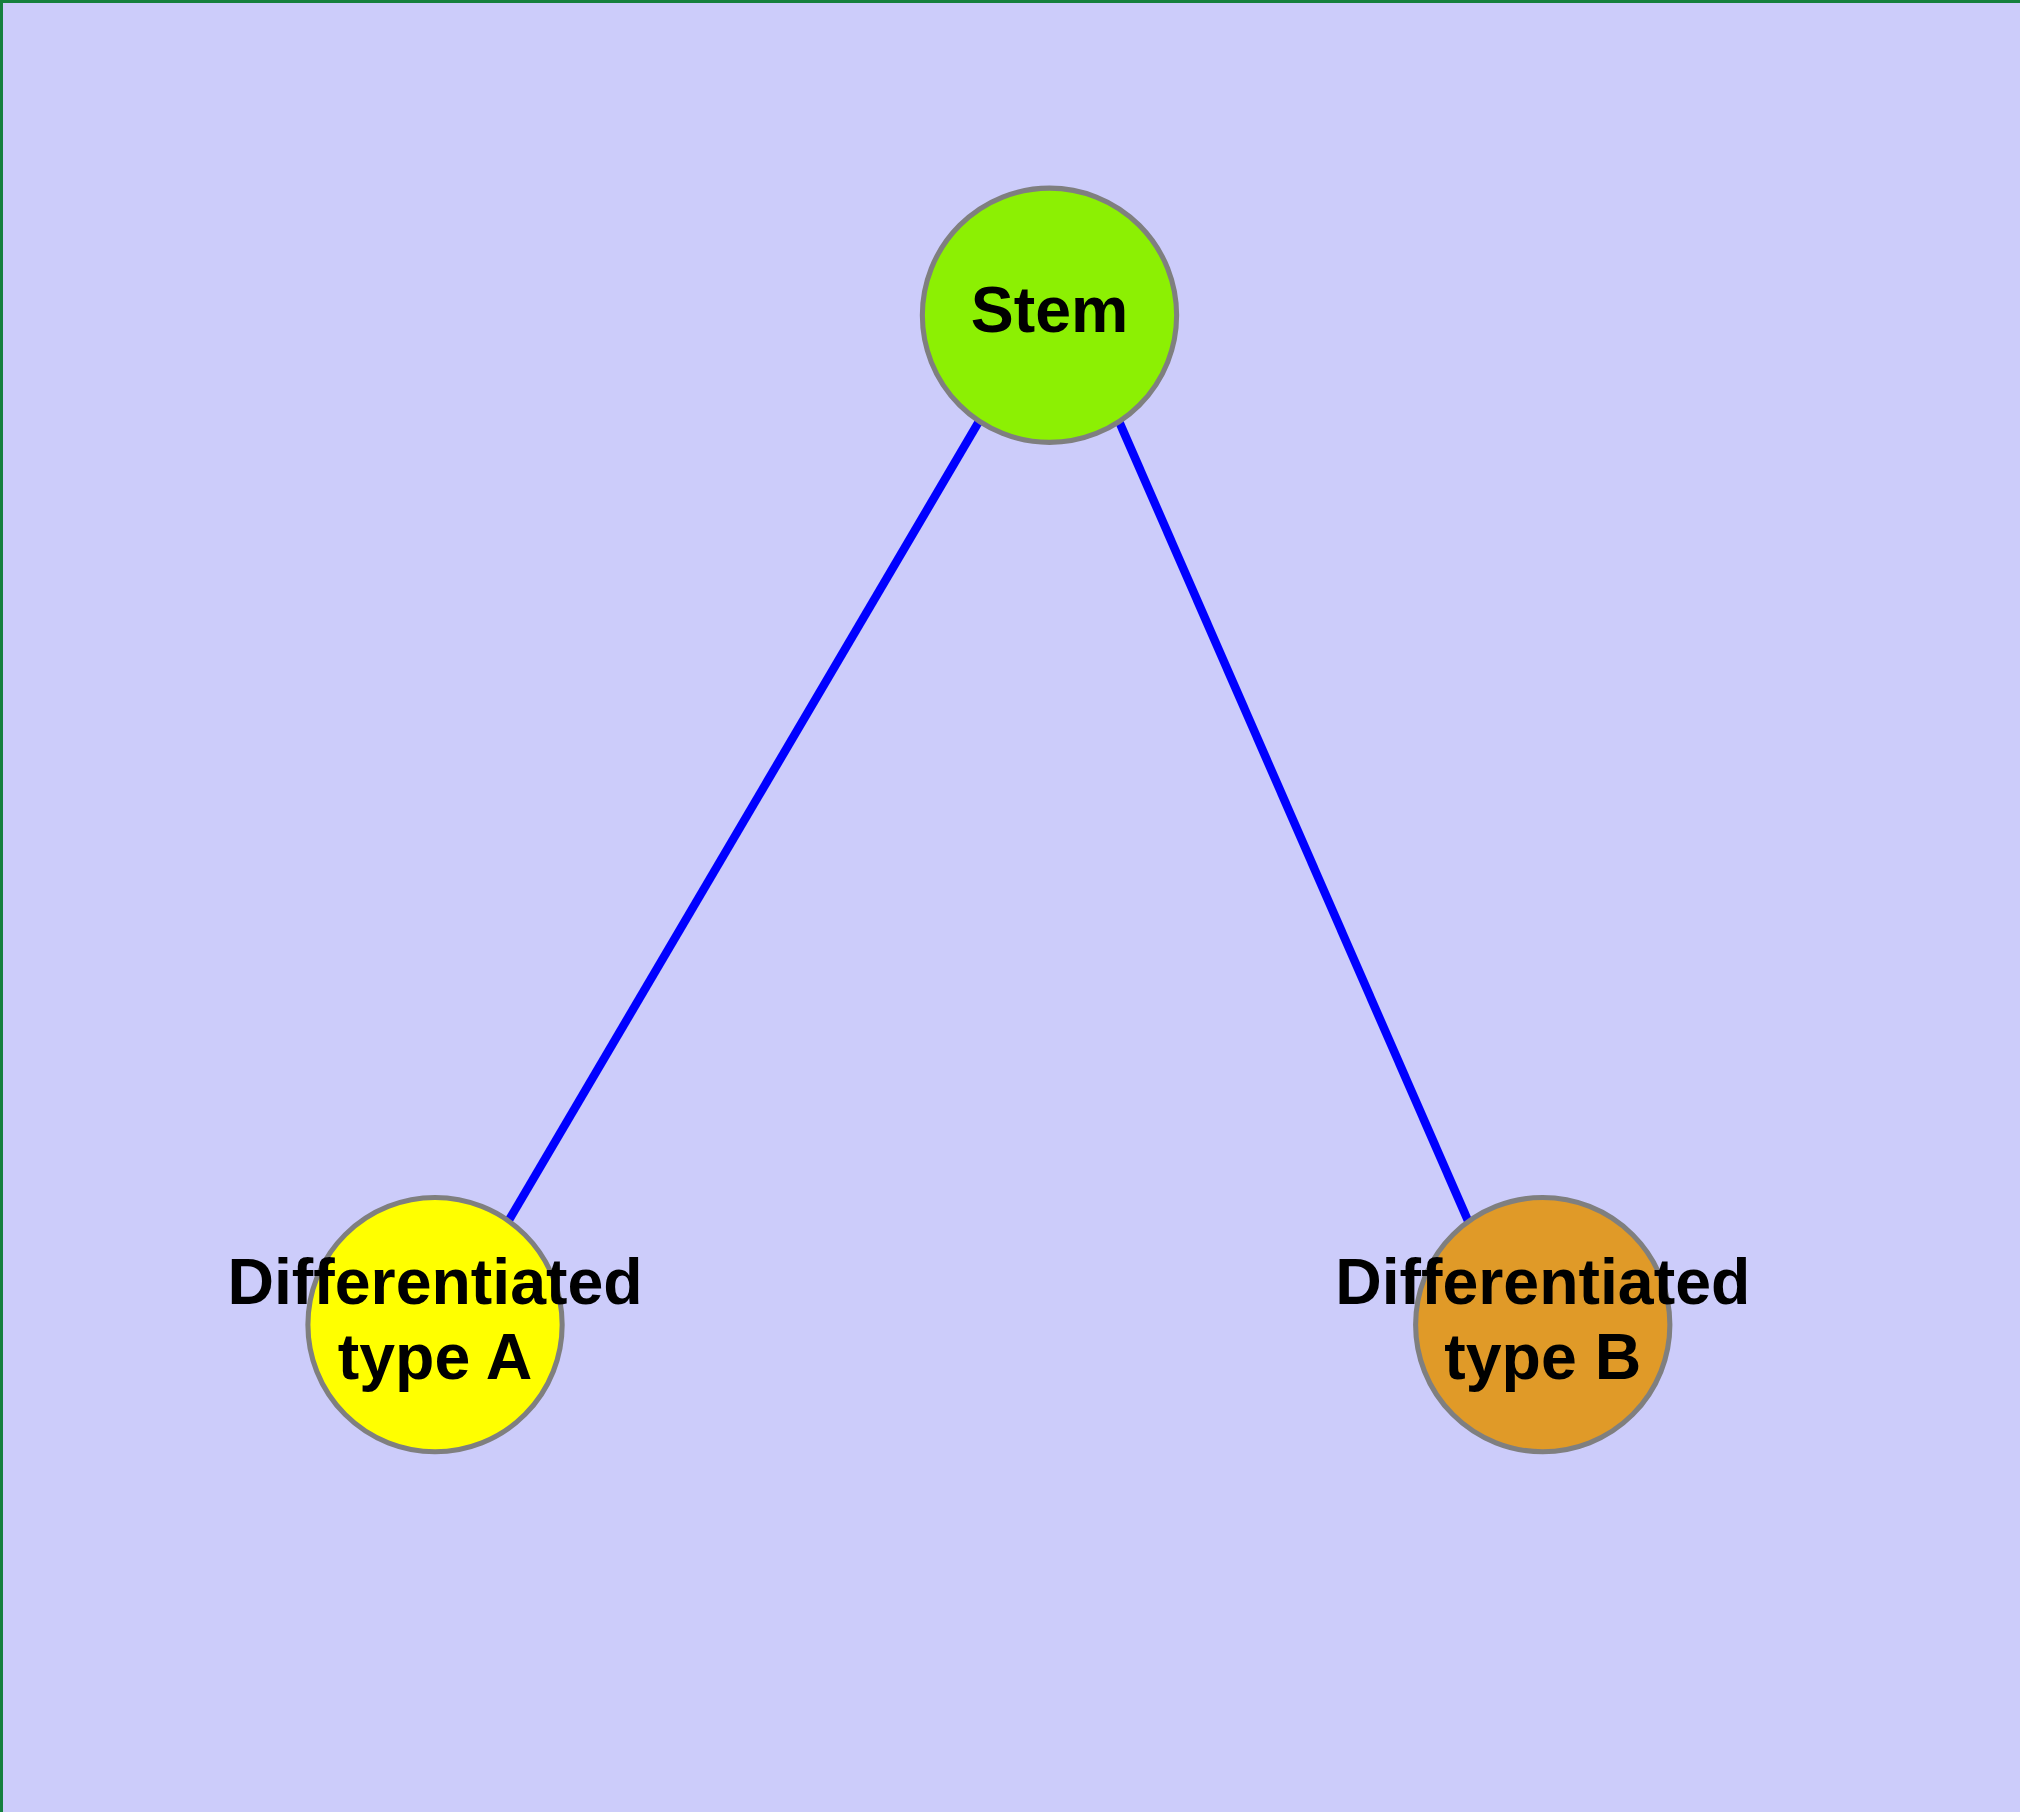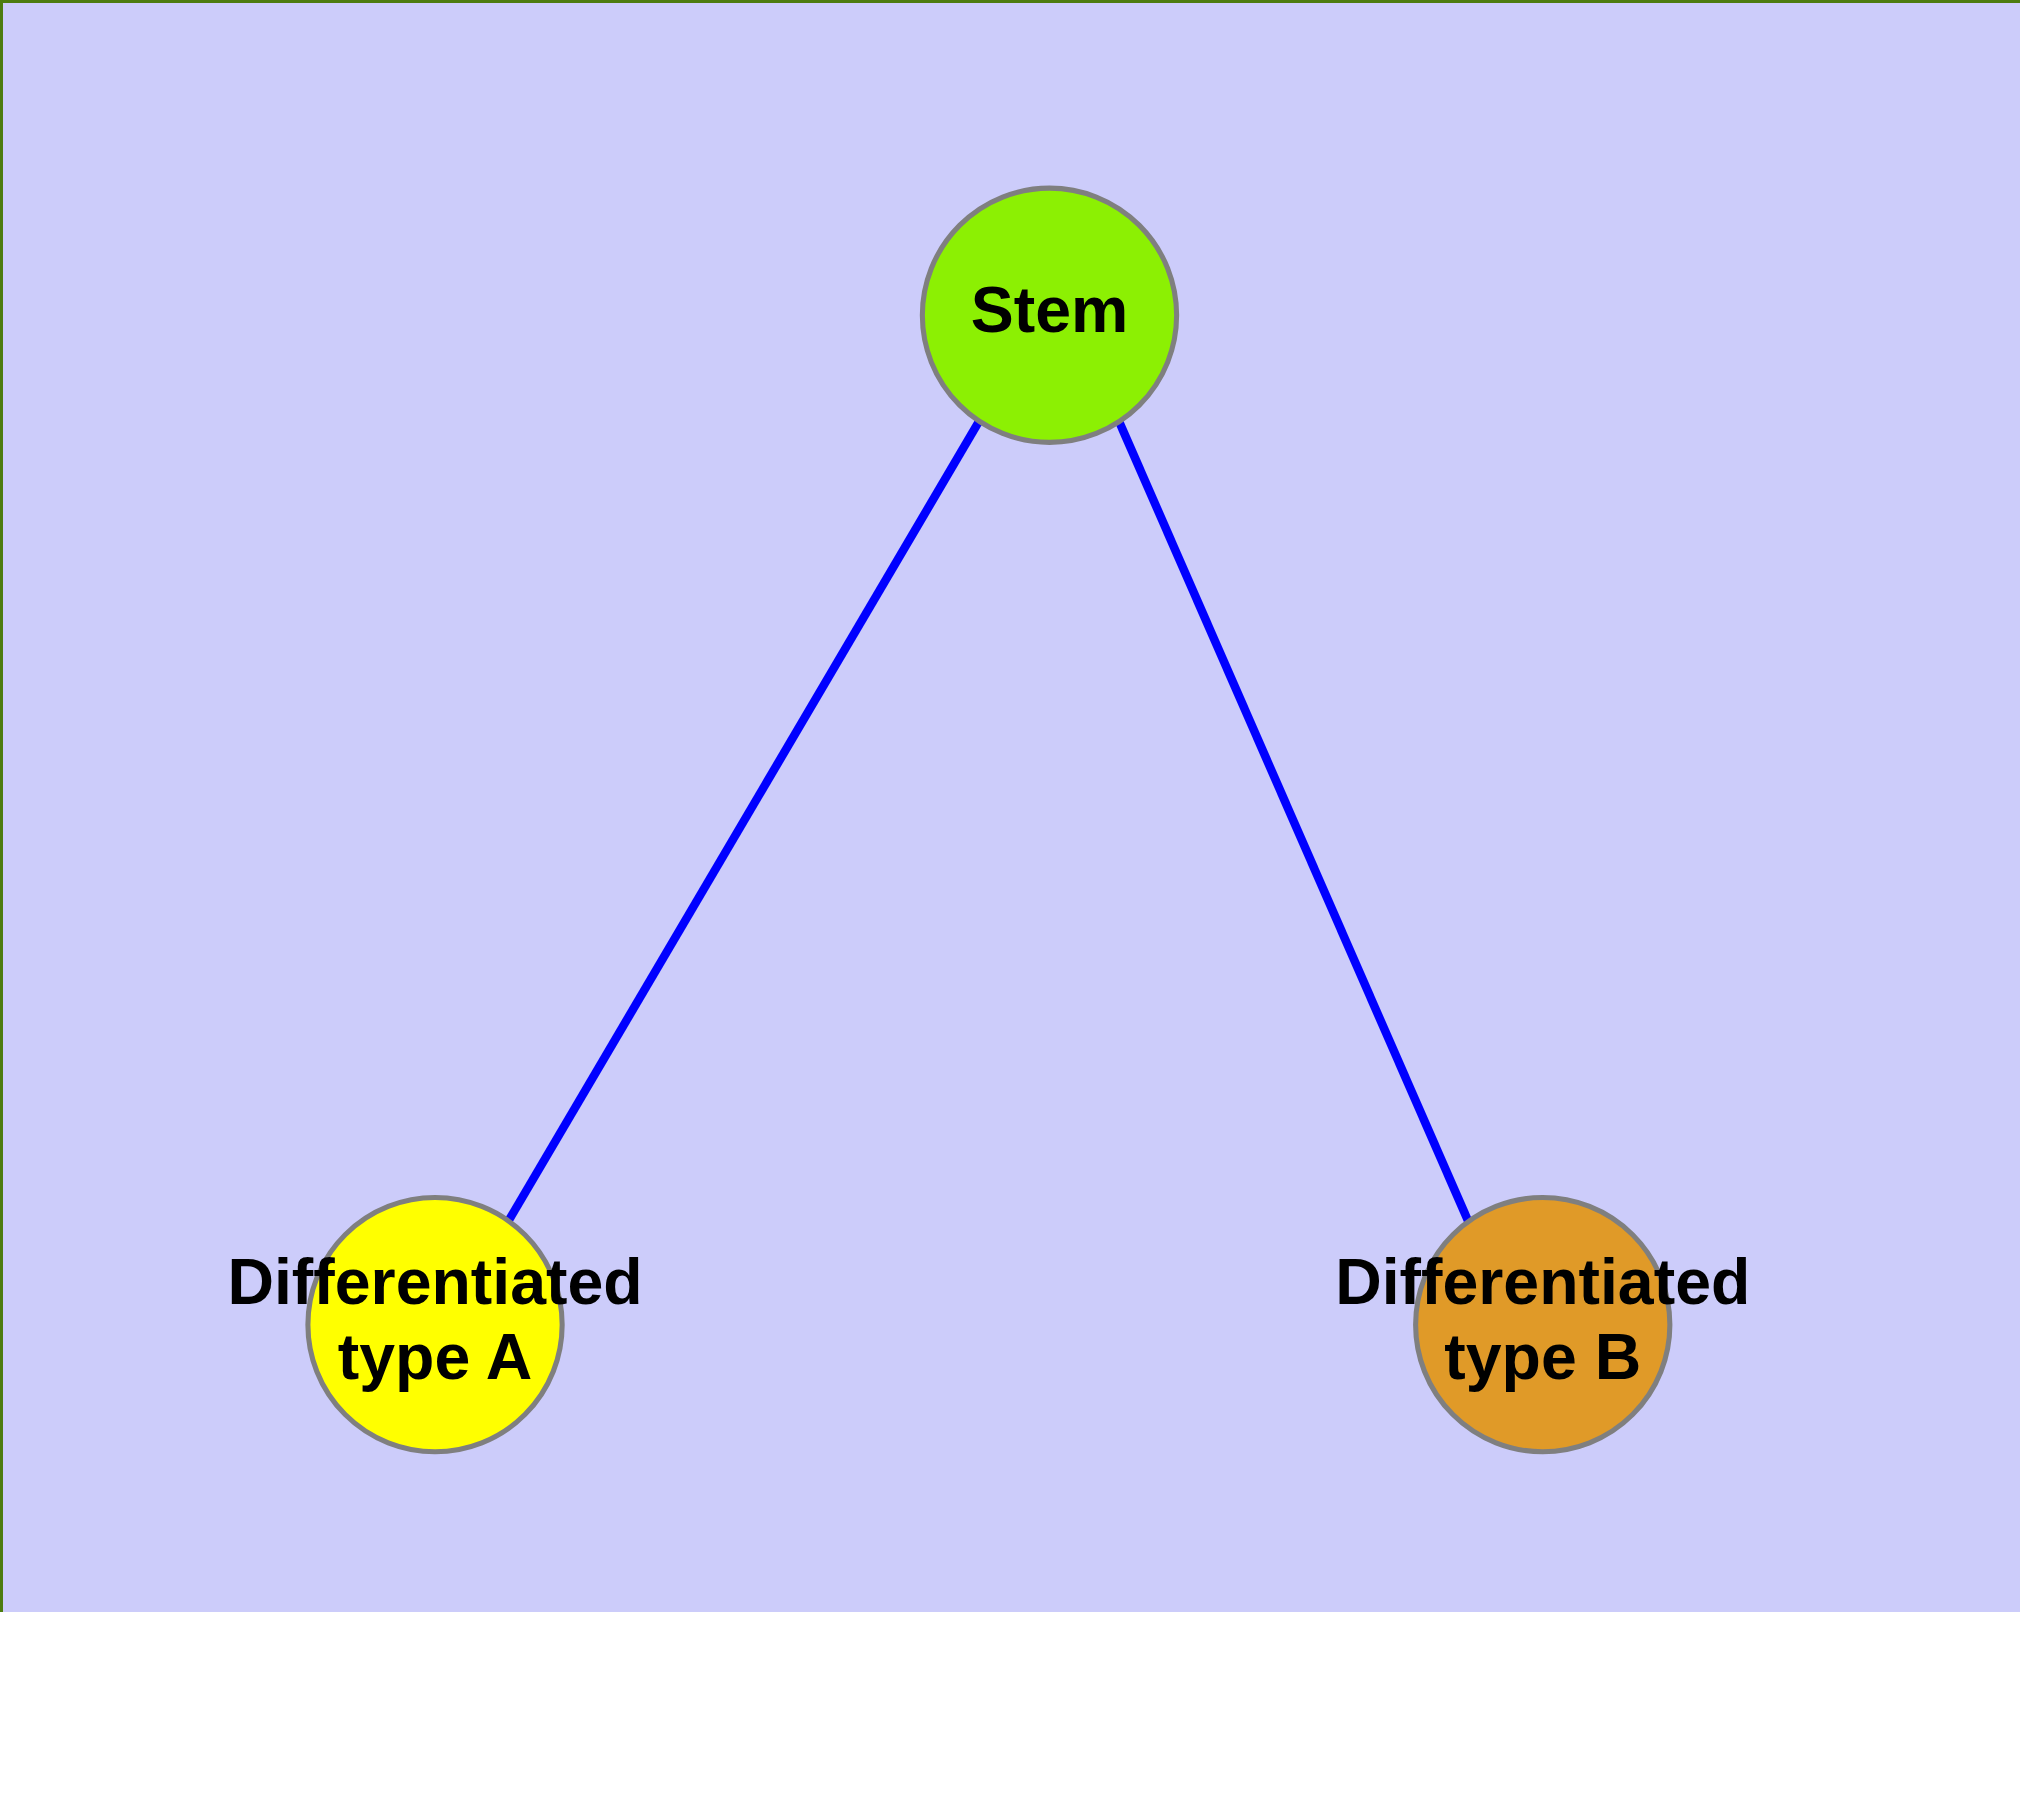--- a/index.html
+++ b/index.html
@@ -44,21 +44,21 @@
     font-weight: bold;
     fill: #000000;
     text-anchor: middle;
     dominant-baseline: middle;
     white-space: pre;
   }
 </style>
 </head>
 <body>
 
-<div id="canvas" style="width: 2021px; height: 1612px; background: #4d7c0f;">
+<div id="canvas" style="width: 2021px; height: 1812px; background: #15803d;">
 
   <div id="plot-background" style="background: rgb(204, 204, 250); width: 2017px; height: 1809px;"></div>
 
   <svg id="graph-svg" viewBox="0 0 2384 2138" xmlns="http://www.w3.org/2000/svg" style="width: 2021px; height: 1812px;">
 
     <g>
       <line class="edge-line" id="edge0" x1="1155" y1="497" x2="600" y2="1440" stroke="#0000ff" stroke-width="10"></line>
       <line class="edge-line" id="edge1" x1="1320" y1="497" x2="1733" y2="1443" stroke="#0000ff" stroke-width="10"></line>
     </g>
 

